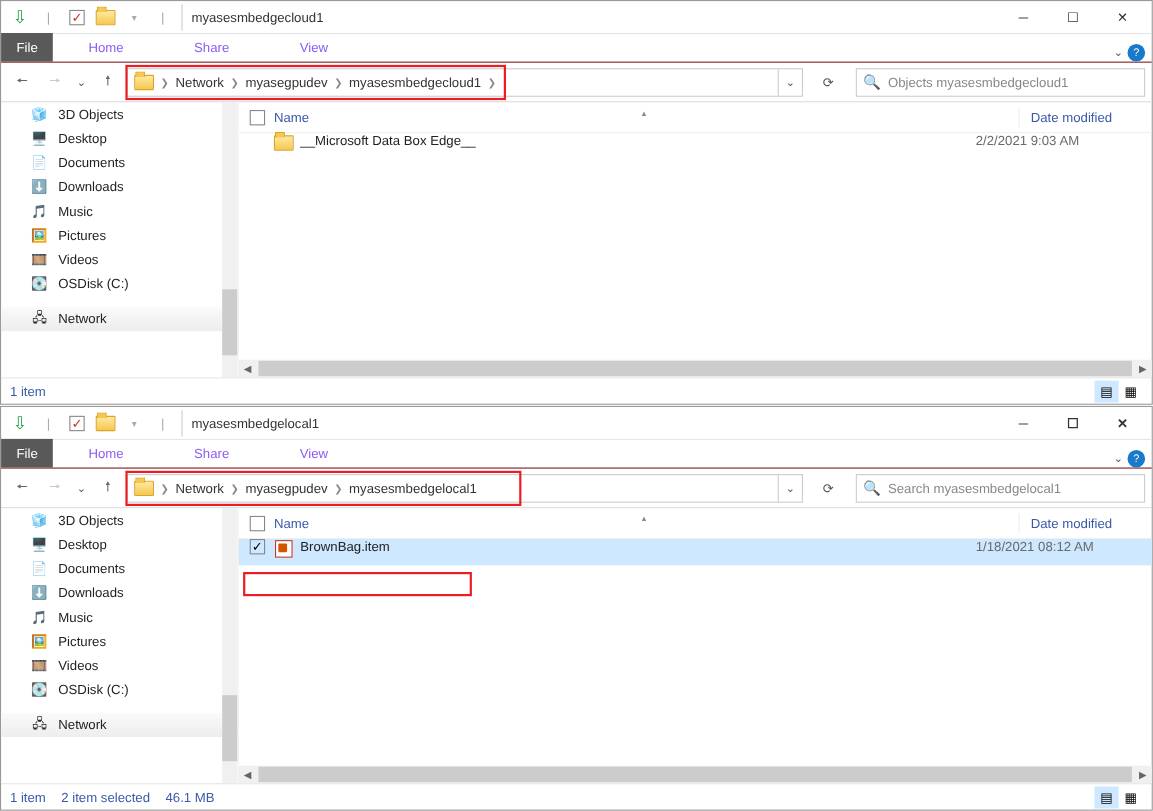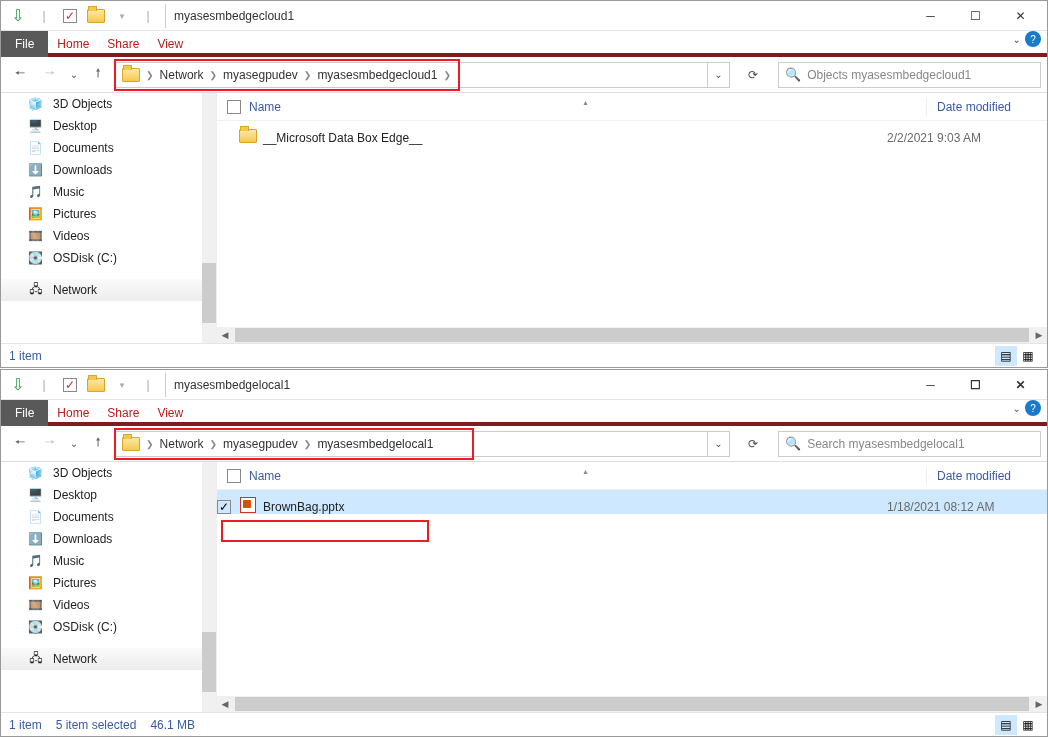--- a/index.html
+++ b/index.html
@@ -10,23 +10,23 @@
 .titlebar { display:flex; align-items:center; height:30px; padding: 0 4px; border-bottom: 1px solid #e5e5e5;}
 .qat-group { display:flex; align-items:center; gap:4px; padding:0 6px 0 2px; border-right:1px solid #ccc; height:24px;}
 .qat-btn { width:22px; height:22px; display:flex; align-items:center; justify-content:center; }
 .folder-icon { width:18px; height:14px; background: linear-gradient(#ffe9a2,#f5c851); border:1px solid #dca525; border-radius:1px; position:relative;}
 .folder-icon::before { content:''; position:absolute; top:-4px; left:0; width:7px; height:4px; background:#f5c851; border:1px solid #dca525; border-bottom:none; border-radius:1px 1px 0 0;}
 .pin-icon { color:#2b9f4a; font-size:16px; }
 .check-icon { width:14px; height:14px; border:1px solid #888; display:flex; align-items:center; justify-content:center; color:#c0392b;}
 .title-txt { padding-left:8px; color:#333; }
 .win-ctrl { margin-left:auto; display:flex; gap:0;}
 .wc { width:45px; height:28px; display:flex; align-items:center; justify-content:center; color:#333; font-size:12px;}
-.ribbon { display:flex; align-items:flex-start; height:26px; border-bottom:4px solid #7f1d1d; }
+.ribbon { display:flex; align-items:flex-end; height:26px; border-bottom:1px solid #7f1d1d; }
 .ribbon .file-tab { background:#595959; color:#fff; padding:0 14px; height:26px; display:flex; align-items:center;}
-.ribbon .tab { padding:0 9px; height:26px; display:flex; align-items:center; color:#b91c1c;}
+.ribbon .tab { padding:0 32px; height:26px; display:flex; align-items:center; color:#8b5cf6;}
 .ribbon .rside { margin-left:auto; display:flex; align-items:center; gap:2px; padding-right:6px;}
 .chev {font-size:10px; color:#555; padding:2px;}
 .help-icon { width:16px; height:16px; border-radius:50%; background:#1979ca; color:#fff; display:flex; align-items:center; justify-content:center; font-size:10px;}
 .navbar { display:flex; align-items:center; height:36px; padding:4px 6px; gap:4px; border-bottom:1px solid #ddd;}
 .nav-btn { width:26px; height:26px; display:flex; align-items:center; justify-content:center; color:#666;}
 .nav-btn.dis { color:#ccc; }
 .address-wrap { position:relative; flex:0 0 615px; height:26px; display:flex; align-items:center; border:1px solid #ccc; padding-left:4px;}
 .red-box1 { position:absolute; left:-2px; top:-4px; height:32px; width:346px; border:2px solid #ed1c24; pointer-events:none;}
 .red-box1.b2 { width:360px; }
 .crumb { display:flex; align-items:center; height:100%; padding:0 2px; color:#333;}
@@ -39,21 +39,21 @@
 .body-area { display:flex; height: calc(100% - 30px - 26px - 36px - 24px); }
 .side { width:215px; overflow:hidden; position:relative; }
 .side-item { display:flex; align-items:center; height:22px; padding-left:26px; gap:8px; color:#222;}
 .network-row { background: linear-gradient(180deg,#fafafa,#ededed);}
 .side-item .si-icon { width:18px; display:flex; justify-content:center;}
 .content { flex:1; display:flex; flex-direction:column; border-left:1px solid #eee; position:relative;}
 .c-header { display:flex; align-items:center; height:28px; border-bottom:1px solid #f0f0f0; padding-left:10px;}
 .c-chk { width:14px; height:14px; border:1px solid #888; margin-right:8px; display:flex; align-items:center; justify-content:center;}
 .col-sep { width:1px; height:18px; background:#eee;}
 .col-date { width:120px; padding-left:10px; color:#3a5aa8;}
-.row { display:flex; align-items:flex-end; height:24px; }
+.row { display:flex; align-items:flex-start; height:24px; padding-left:10px;}
 .row.sel { background:#cde8ff;}
 .row .r-chk { width:14px; height:14px; border:1px solid #888; margin-right:8px; display:flex; align-items:center; justify-content:center;}
 .row .r-icon { width:18px; height:18px; margin-right:6px; display:flex; align-items:center; justify-content:center;}
 .row .r-name { flex:1; color:#222;}
 .row .r-date { width:160px; color:#6a6a6a; text-align:left;}
 .red-file { position:absolute; left:4px; top:30px; width:208px; height:22px; border:2px solid #ed1c24; pointer-events:none;}
 .pptx-icon { width:16px; height:16px; background:#fff; border:1px solid #c0392b; position:relative;}
 .pptx-icon::after{content:''; position:absolute; left:2px; top:2px; width:8px;height:8px; background:#d35400; border-radius:1px;}
 .scroll-h { position:absolute; bottom:0; left:0; right:0; height:16px; background:#f0f0f0; display:flex; align-items:center;}
 .scroll-h .arrow { width:16px; height:16px; display:flex; align-items:center; justify-content:center; color:#666; font-size:9px;}
@@ -361,34 +361,34 @@
         <div class="col-sep"></div>
         <div class="col-date">Date modified</div>
       </div>
       <div class="list-area">
         <div class="red-file"></div>
         <div class="row sel">
           <div class="r-chk">✓</div>
           <div class="r-icon">
               <div class="pptx-icon"></div>
             </div>
-          <div class="r-name">BrownBag.pptx</div>
+          <div class="r-name">BrownBag.item</div>
           <div class="r-date">1/18/2021 08:12 AM</div>
         </div>
       </div>
       <div class="scroll-h">
         <div class="arrow">◀</div>
         <div class="thumb"></div>
         <div class="arrow">▶</div>
       </div>
     </div>
   </div>
 
   <div class="status">
     <span class="st-txt">1 item</span>
-    <span class="st-txt">5 item selected</span>
+    <span class="st-txt">2 item selected</span>
     <span class="st-txt">46.1 MB</span>
     <div class="status-right">
       <div class="vbtn active">▤</div>
       <div class="vbtn">▦</div>
     </div>
   </div>
 </div>
 
 </body></html>

